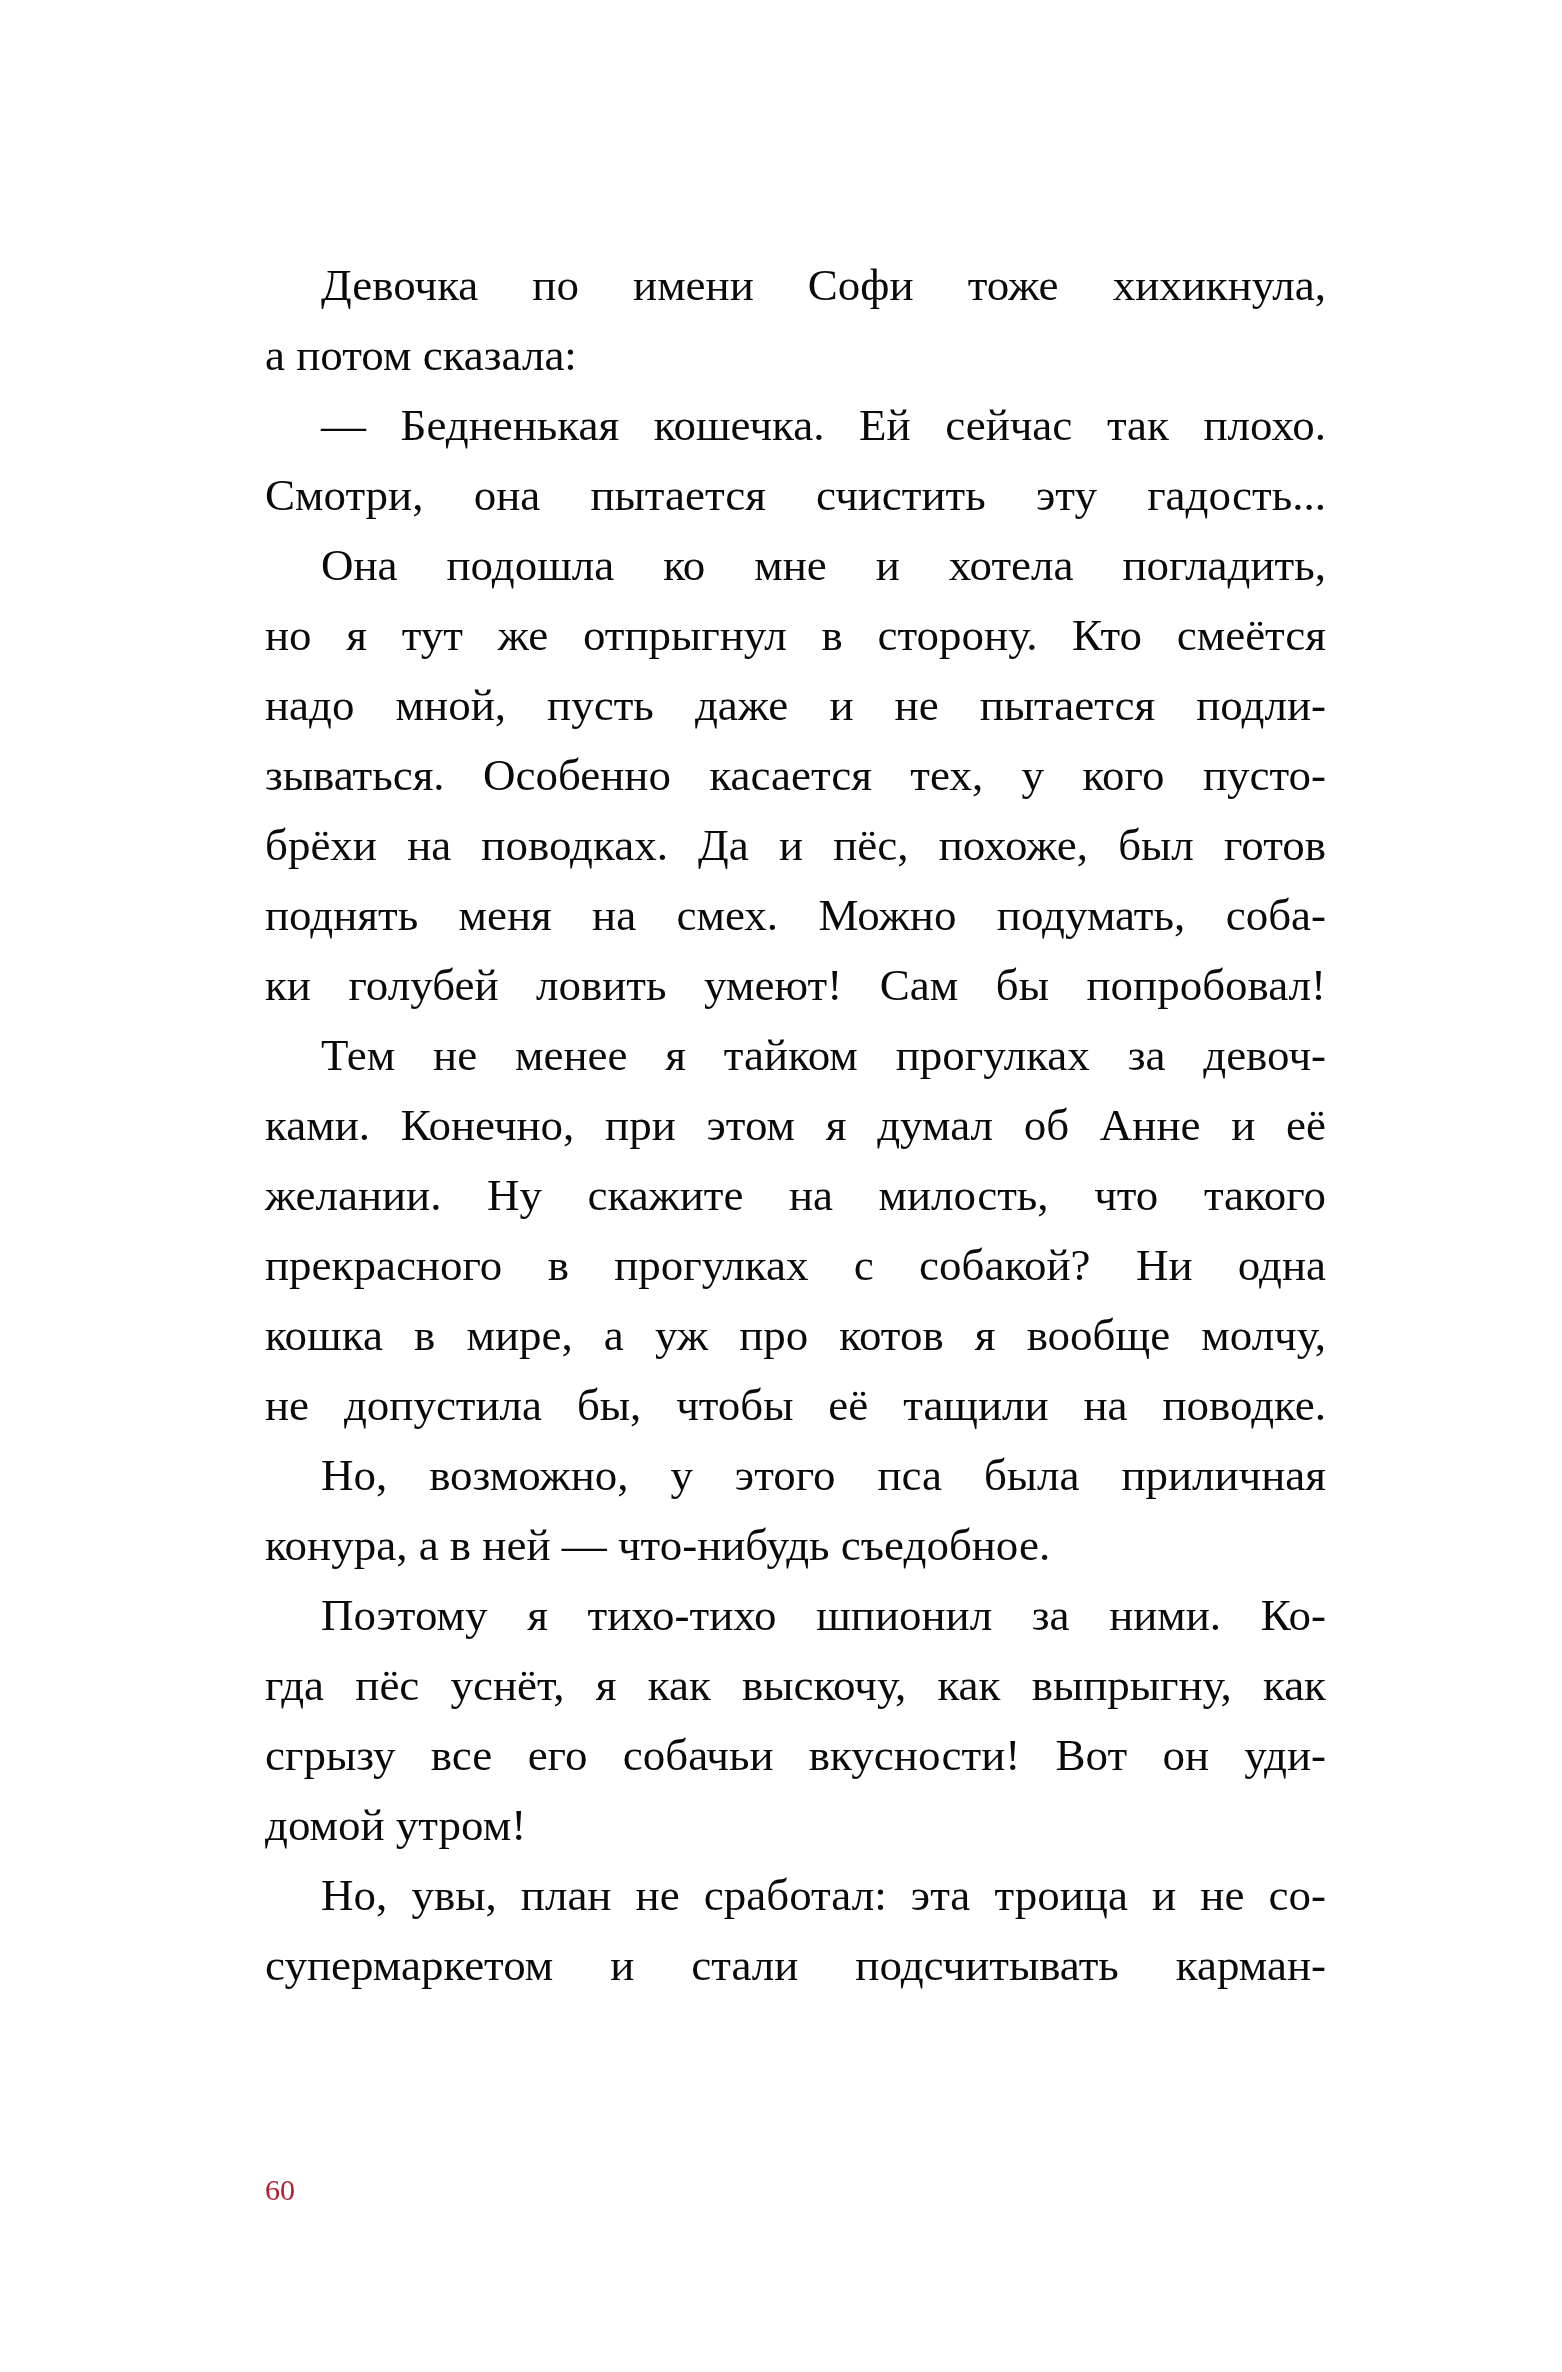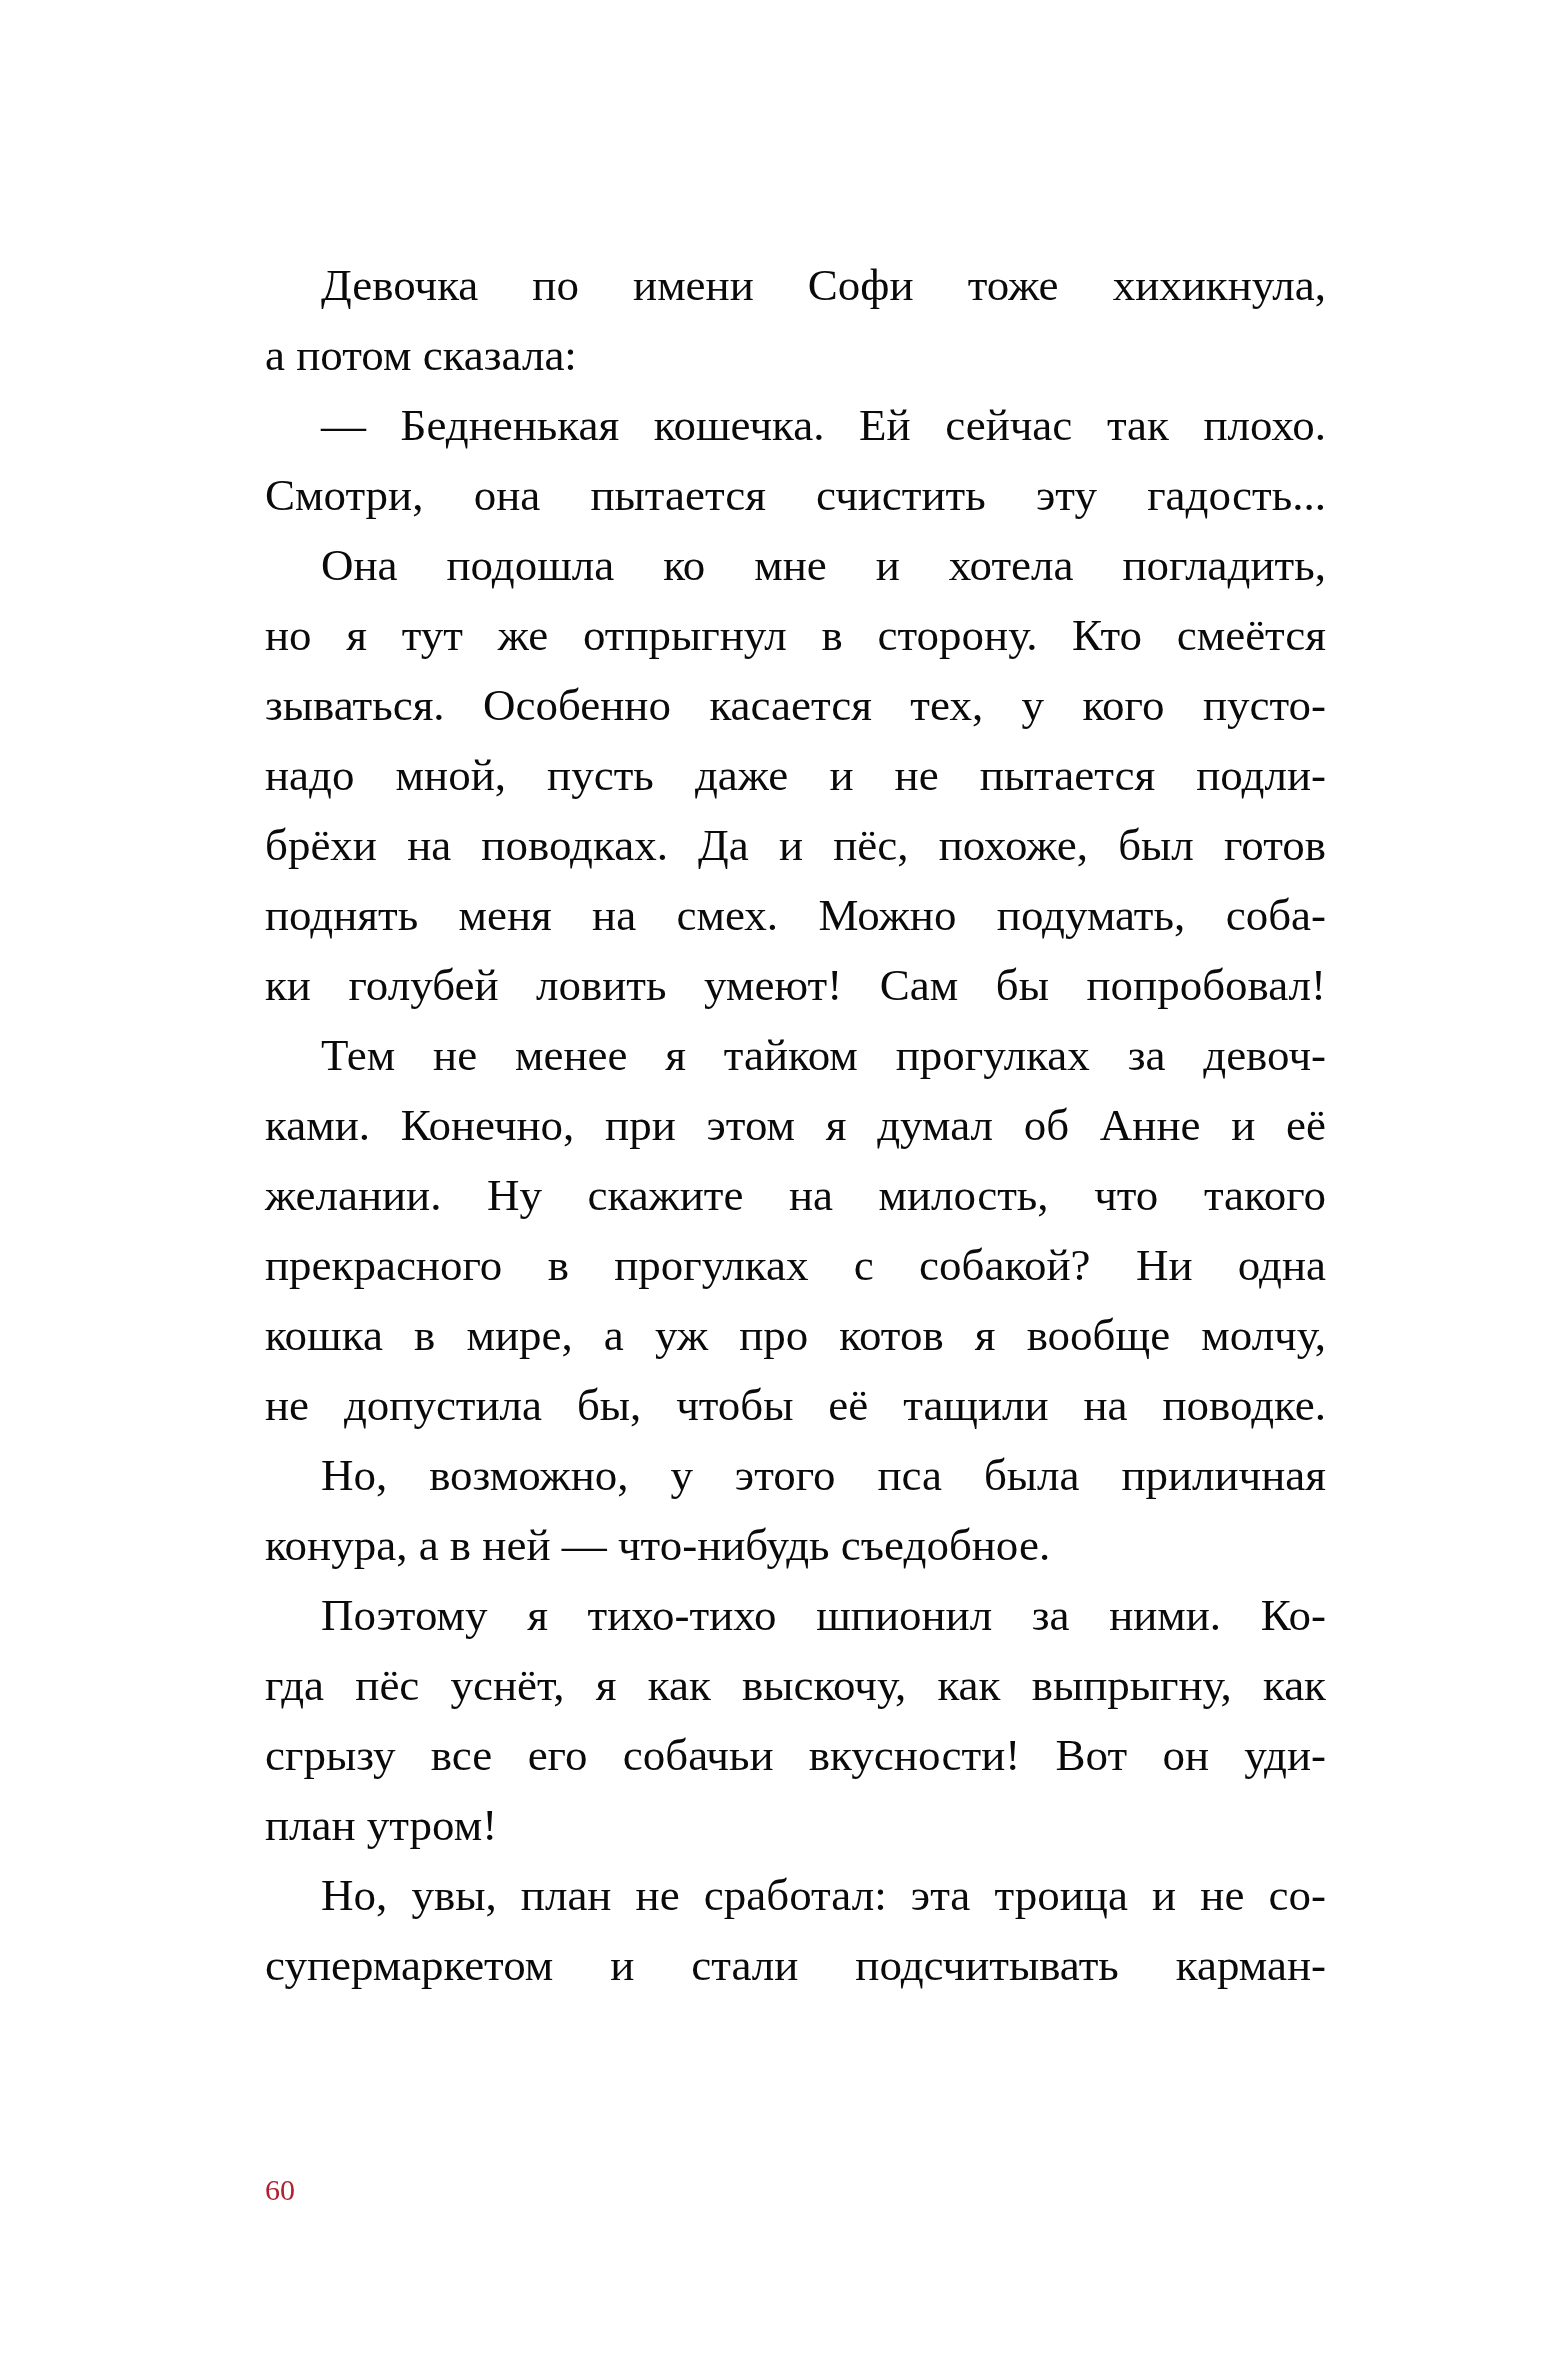--- a/index.html
+++ b/index.html
@@ -65,43 +65,43 @@
         <p class="line indent justify">Девочка по имени Софи тоже хихикнула,</p>
         <p class="line">а потом сказала:</p>
       </div>
       <div class="paragraph">
         <p class="line indent justify">— Бедненькая кошечка. Ей сейчас так плохо.</p>
         <p class="line justify">Смотри, она пытается счистить эту гадость...</p>
       </div>
       <div class="paragraph">
         <p class="line indent justify">Она подошла ко мне и хотела погладить,</p>
         <p class="line justify">но я тут же отпрыгнул в сторону. Кто смеётся</p>
+        <p class="line justify">надо мной, пусть даже и не пытается подли-</p>
         <p class="line justify">зываться. Особенно касается тех, у кого пусто-</p>
-        <p class="line justify">надо мной, пусть даже и не пытается подли-</p>
         <p class="line justify">брёхи на поводках. Да и пёс, похоже, был готов</p>
         <p class="line justify">поднять меня на смех. Можно подумать, соба-</p>
         <p class="line justify">ки голубей ловить умеют! Сам бы попробовал!</p>
       </div>
       <div class="paragraph">
         <p class="line indent justify">Тем не менее я тайком прогулках за девоч-</p>
         <p class="line justify">ками. Конечно, при этом я думал об Анне и её</p>
         <p class="line justify">желании. Ну скажите на милость, что такого</p>
         <p class="line justify">прекрасного в прогулках с собакой? Ни одна</p>
         <p class="line justify">кошка в мире, а уж про котов я вообще молчу,</p>
         <p class="line justify">не допустила бы, чтобы её тащили на поводке.</p>
       </div>
       <div class="paragraph">
         <p class="line indent justify">Но, возможно, у этого пса была приличная</p>
         <p class="line">конура, а в ней — что-нибудь съедобное.</p>
       </div>
       <div class="paragraph">
         <p class="line indent justify">Поэтому я тихо-тихо шпионил за ними. Ко-</p>
         <p class="line justify">гда пёс уснёт, я как выскочу, как выпрыгну, как</p>
         <p class="line justify">сгрызу все его собачьи вкусности! Вот он уди-</p>
-        <p class="line">план утром!</p>
+        <p class="line">домой утром!</p>
       </div>
       <div class="paragraph">
         <p class="line indent justify">Но, увы, план не сработал: эта троица и не со-</p>
         <p class="line justify">супермаркетом и стали подсчитывать карман-</p>
       </div>
     </main>
   <div class="folio" style="color: rgb(176, 32, 48);">60</div>
 </div>
 
 

